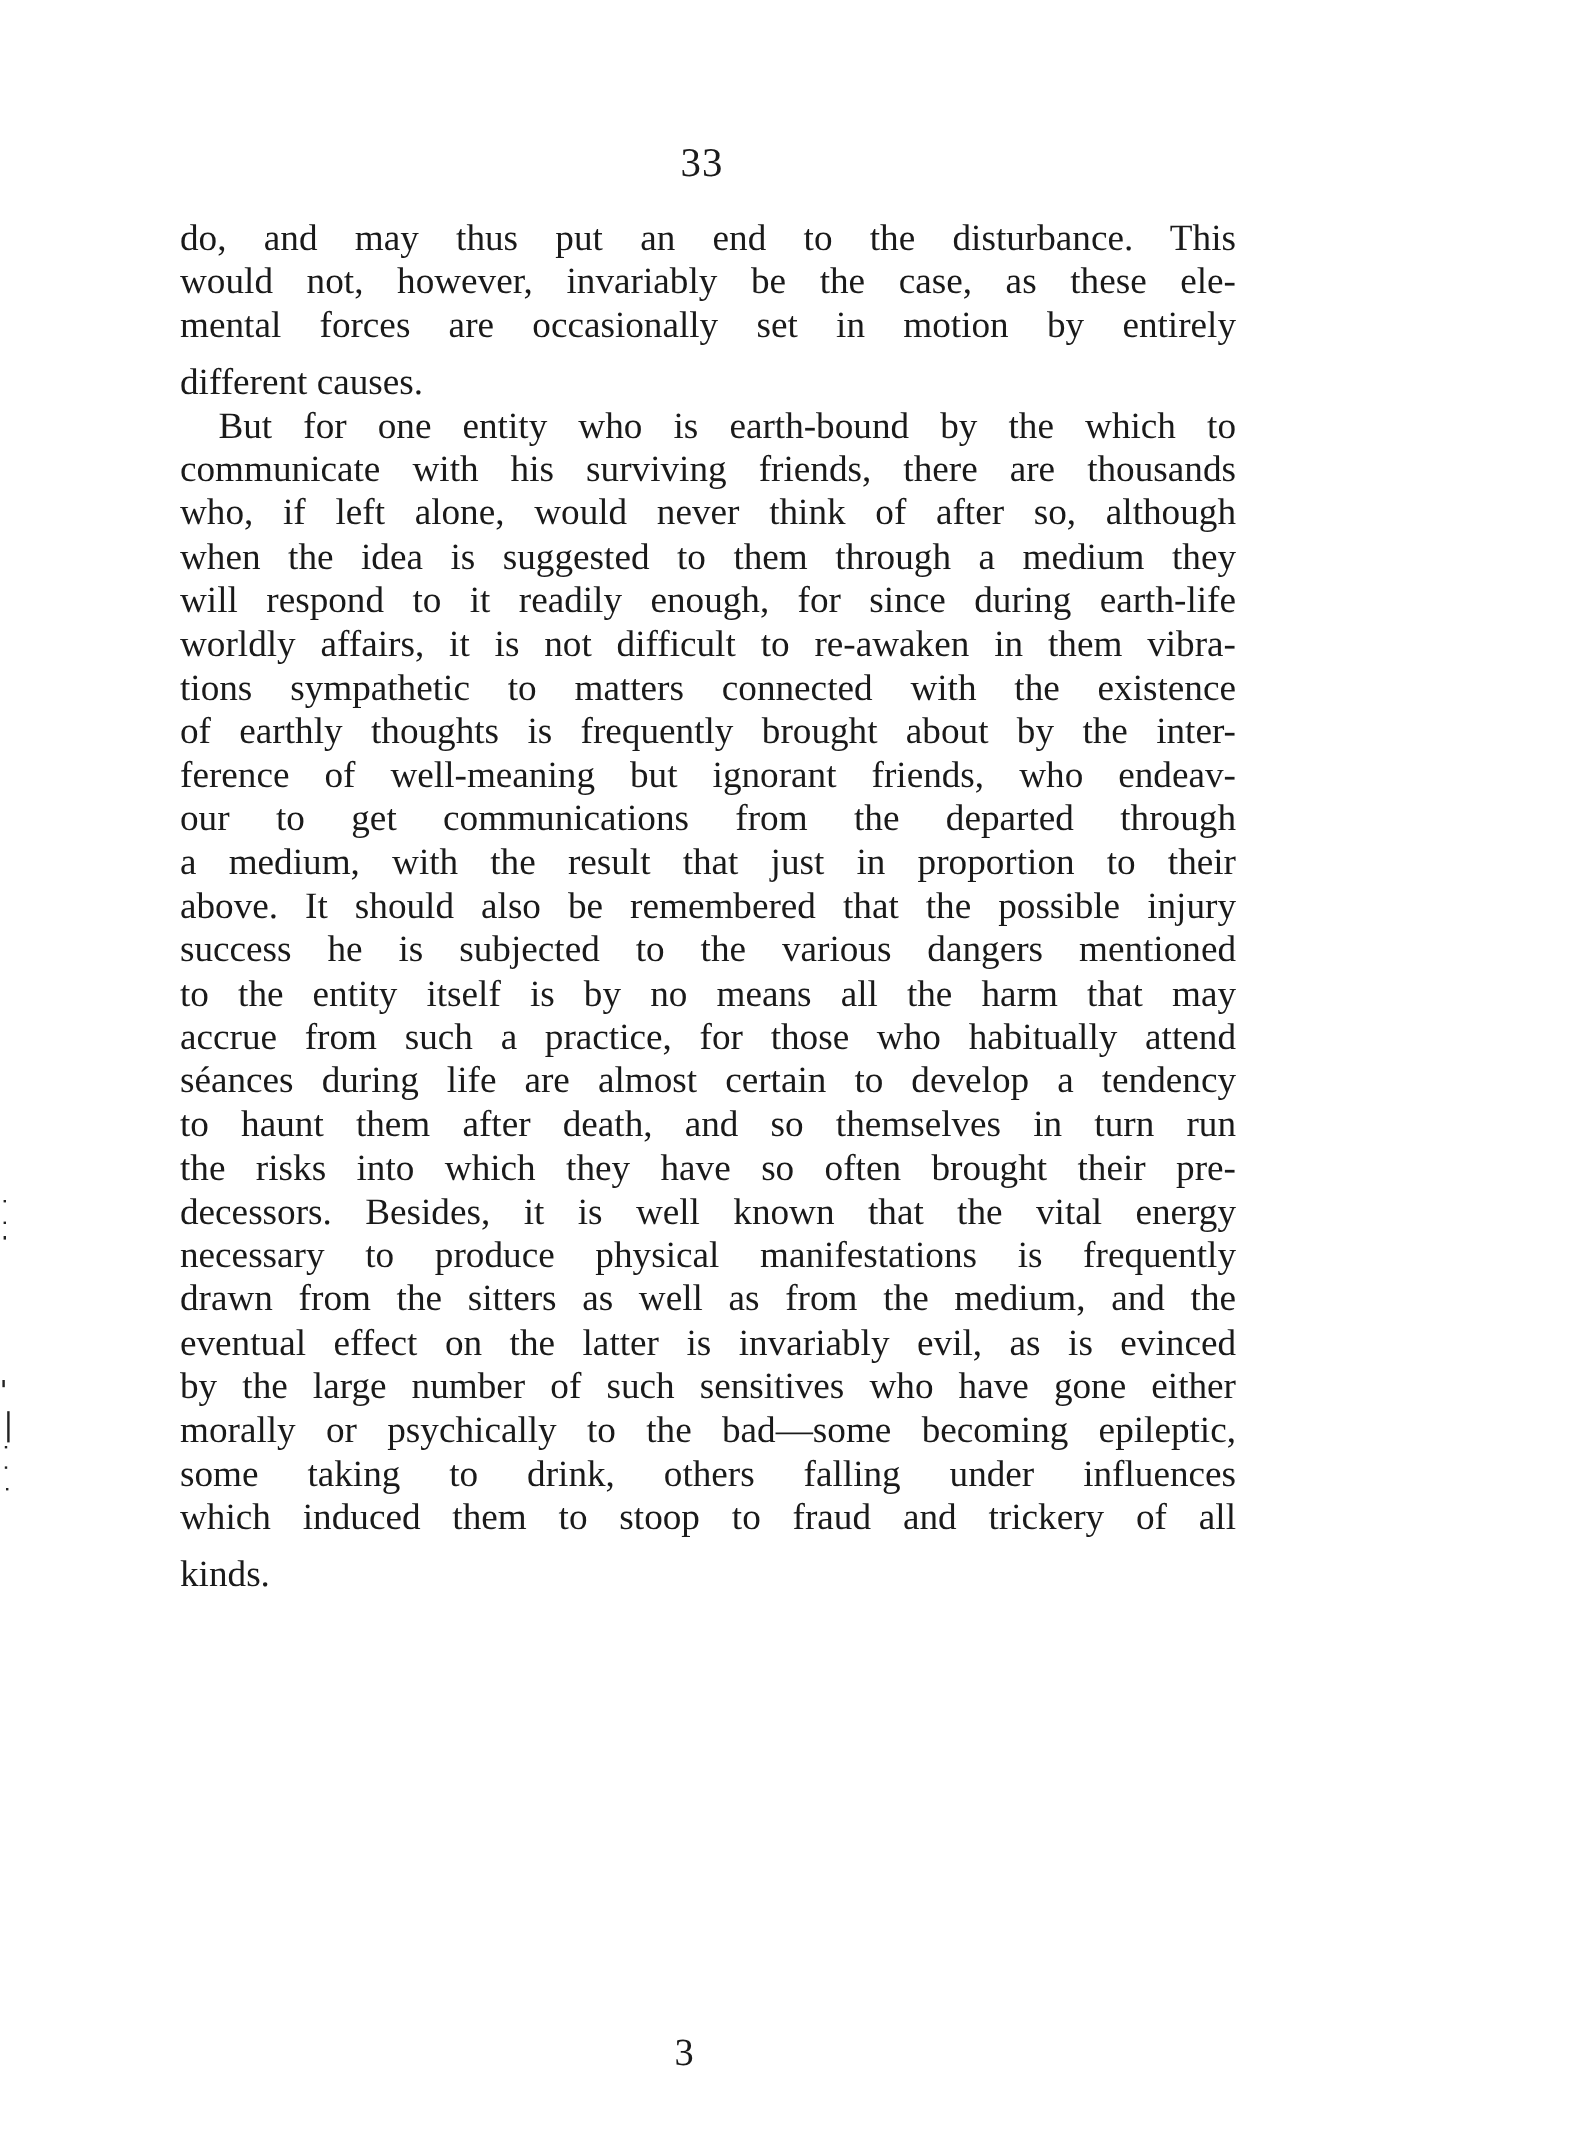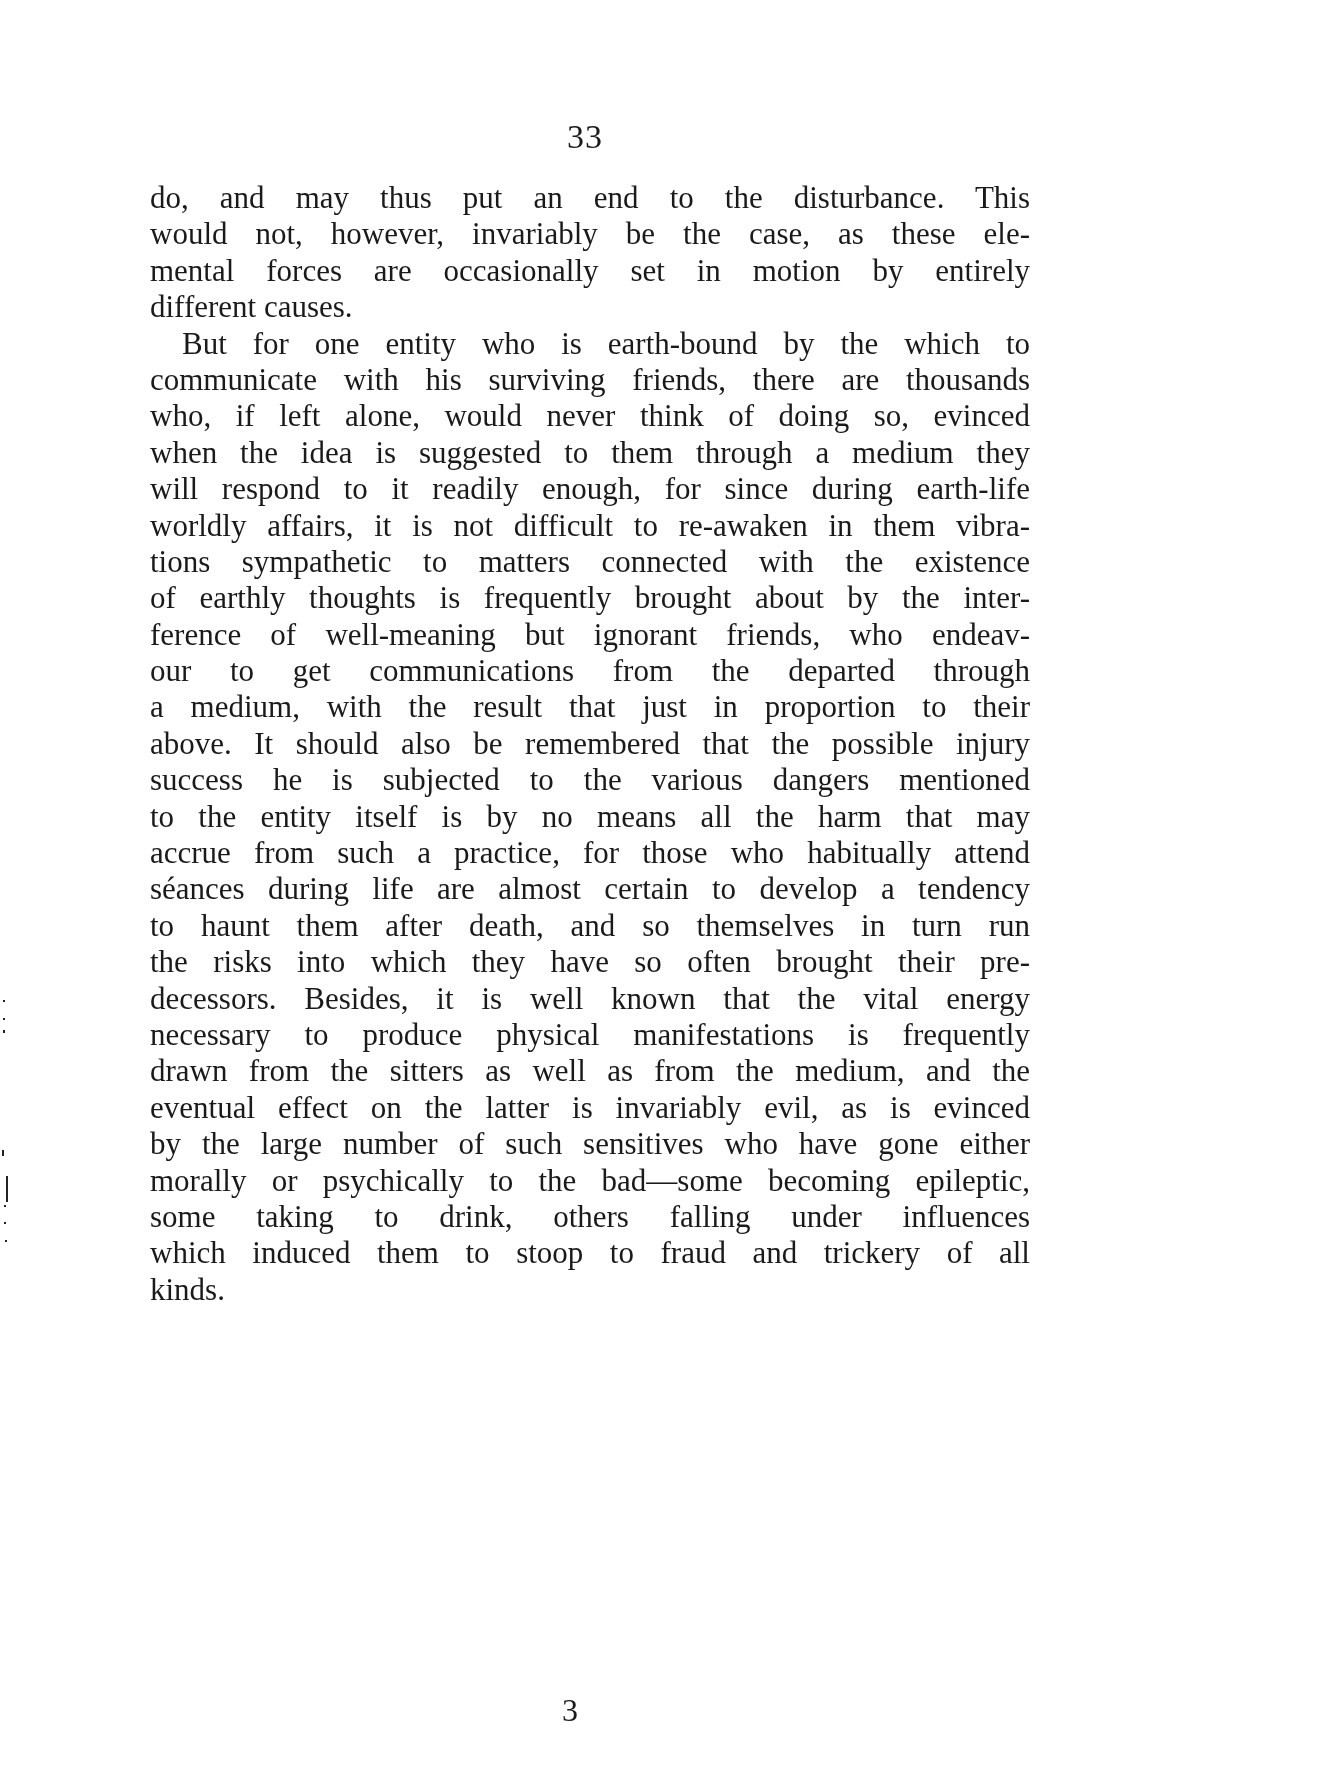--- a/index.html
+++ b/index.html
@@ -41,20 +41,21 @@
       display: block;
       height: 36.4px;
       line-height: 36.4px;
       font-size: 31px;
       text-align: justify;
       text-align-last: justify;
       white-space: nowrap;
     }
     .line.last {
       text-align-last: left;
+      margin-top: 11px;
     }
     .line.indent {
       padding-left: 32px;
     }
     .line-inner {
       display: block;
       text-align: justify;
       text-align-last: inherit;
       white-space: normal;
     }
@@ -98,21 +99,21 @@
     </div>
 
     <div>
       <span class="line indent">
           <span class="line-inner">But for one entity who is earth-bound by the which to</span>
         </span>
       <span class="line">
           <span class="line-inner">communicate with his surviving friends, there are thousands</span>
         </span>
       <span class="line">
-          <span class="line-inner">who, if left alone, would never think of doing so, evinced</span>
+          <span class="line-inner">who, if left alone, would never think of after so, although</span>
         </span>
       <span class="line">
           <span class="line-inner">when the idea is suggested to them through a medium they</span>
         </span>
       <span class="line">
           <span class="line-inner">will respond to it readily enough, for since during earth-life</span>
         </span>
       <span class="line">
           <span class="line-inner">worldly affairs, it is not difficult to re-awaken in them vibra-</span>
         </span>

